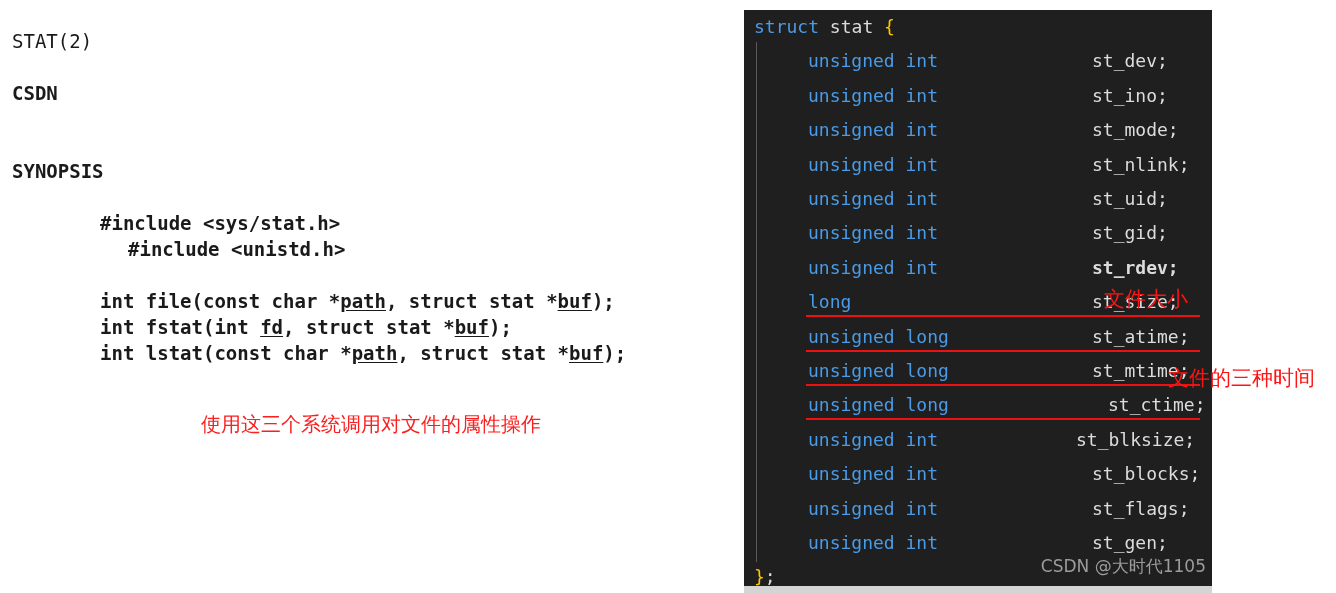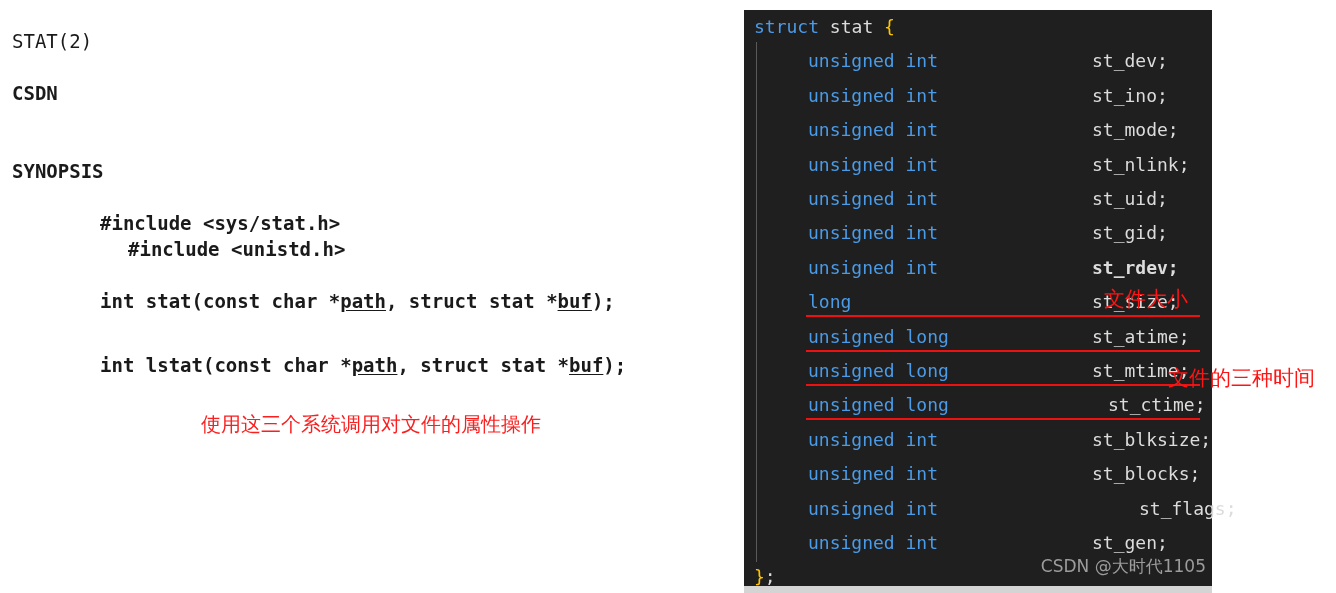--- a/index.html
+++ b/index.html
@@ -128,46 +128,47 @@
   <div class="man-line man-title" style="left:12px; top:30px;">STAT(2)</div>
 
   <div class="man-line man-head" style="left:12px; top:82px;">CSDN</div>
 
 
   <div class="man-line man-head" style="left:12px; top:160px;">SYNOPSIS</div>
 
   <div class="man-line man-bold" style="left:100px; top:212px;">#include &lt;sys/stat.h&gt;</div>
   <div class="man-line man-bold" style="left:116px; top:238px;margin-left:12px;">#include &lt;unistd.h&gt;</div>
 
-  <div class="man-line man-bold" style="left:100px; top:290px;"><span>int stat(const char *</span><span class="uline">path</span><span>, struct stat *</span><span class="uline">buf</span><span>);</span></div>
+  <div class="man-line man-bold" style="left:100px; top:290px;"><span>int file(const char *</span><span class="uline">path</span><span>, struct stat *</span><span class="uline">buf</span><span>);</span></div>
 
+  <div class="man-line man-bold" style="left:100px; top:316px;"><span>int fstat(int </span><span class="uline">fd</span><span>, struct stat *</span><span class="uline">buf</span><span>);</span></div>
 
-  <div class="man-line man-bold" style="left:100px; top:354px;"><span>int lstat(const char *</span><span class="uline">path</span><span>, struct stat *</span><span class="uline">buf</span><span>);</span></div>
+  <div class="man-line man-bold" style="left:100px; top:342px;"><span>int lstat(const char *</span><span class="uline">path</span><span>, struct stat *</span><span class="uline">buf</span><span>);</span></div>
 
   <div id="man-note-cn">使用这三个系统调用对文件的属性操作</div>
 </div>
 
 <div id="codepanel">
   <div id="indent-guide"></div>
   <div id="code-lines">
       <div class="code-line" style="top: 6px; left: 10px;"><span class="kw">struct</span><span class="id"> stat </span><span class="brc">{</span></div>
       <div class="code-line" style="top: 40.4px; left: 64px;"><span class="kw">unsigned int</span><span class="id" style="position: absolute; left: 284px; top: 0px;">st_dev;</span></div>
       <div class="code-line" style="top: 74.8px; left: 64px;"><span class="kw">unsigned int</span><span class="id" style="position: absolute; left: 284px; top: 0px;">st_ino;</span></div>
       <div class="code-line" style="top: 109.2px; left: 64px;"><span class="kw">unsigned int</span><span class="id" style="position: absolute; left: 284px; top: 0px; text-align: right;">st_mode;</span></div>
       <div class="code-line" style="top: 143.6px; left: 64px;"><span class="kw">unsigned int</span><span class="id" style="position: absolute; left: 284px; top: 0px;">st_nlink;</span></div>
       <div class="code-line" style="top: 178px; left: 64px;"><span class="kw">unsigned int</span><span class="id" style="position: absolute; left: 284px; top: 0px; text-align: right;">st_uid;</span></div>
       <div class="code-line" style="top: 212.4px; left: 64px;"><span class="kw">unsigned int</span><span class="id" style="position: absolute; left: 284px; top: 0px;">st_gid;</span></div>
       <div class="code-line" style="top: 246.8px; left: 64px;"><span class="kw">unsigned int</span><span class="id" style="position: absolute; left: 284px; top: 0px; font-weight: bold;">st_rdev;</span></div>
       <div class="code-line" style="top: 281.2px; left: 64px;"><span class="kw">long</span><span class="id" style="position: absolute; left: 284px; top: 0px;">st_size;</span></div>
       <div class="code-line" style="top: 315.6px; left: 64px;"><span class="kw">unsigned long</span><span class="id" style="position: absolute; left: 284px; top: 0px;">st_atime;</span></div>
       <div class="code-line" style="top: 350px; left: 64px;"><span class="kw">unsigned long</span><span class="id" style="position: absolute; left: 284px; top: 0px; text-align: center;">st_mtime;</span></div>
       <div class="code-line" style="top: 384.4px; left: 64px;"><span class="kw">unsigned long</span><span class="id" style="position: absolute; left: 300px; top: 0px;">st_ctime;</span></div>
-      <div class="code-line" style="top: 418.8px; left: 64px;"><span class="kw">unsigned int</span><span class="id" style="position: absolute; left: 284px; top: 0px;">st_blksize;</span></div>
+      <div class="code-line" style="top: 418.8px; left: 64px;"><span class="kw">unsigned int</span><span class="id" style="position: absolute; left: 268px; top: 0px;">st_blksize;</span></div>
       <div class="code-line" style="top: 453.2px; left: 64px;"><span class="kw">unsigned int</span><span class="id" style="position: absolute; left: 284px; top: 0px;">st_blocks;</span></div>
-      <div class="code-line" style="top: 487.6px; left: 64px;"><span class="kw">unsigned int</span><span class="id" style="position: absolute; left: 284px; top: 0px; margin-left: 47px;">st_flags;</span></div>
+      <div class="code-line" style="top: 487.6px; left: 64px;"><span class="kw">unsigned int</span><span class="id" style="position: absolute; left: 284px; top: 0px;">st_flags;</span></div>
       <div class="code-line" style="top: 522px; left: 64px;"><span class="kw">unsigned int</span><span class="id" style="position: absolute; left: 284px; top: 0px;">st_gen;</span></div>
       <div class="code-line" style="top: 556.4px; left: 10px;"><span class="brc">}</span><span class="punc">;</span></div>
     </div>
   <div id="underlines">
       <div class="red-underline" style="top: 305.2px; left: 62px; width: 394px;"></div>
       <div class="red-underline" style="top: 339.6px; left: 62px; width: 394px;"></div>
       <div class="red-underline" style="top: 374px; left: 62px; width: 394px;"></div>
       <div class="red-underline" style="top: 408.4px; left: 62px; width: 394px;"></div>
     </div>
   <div id="watermark">CSDN @大时代1105</div>

